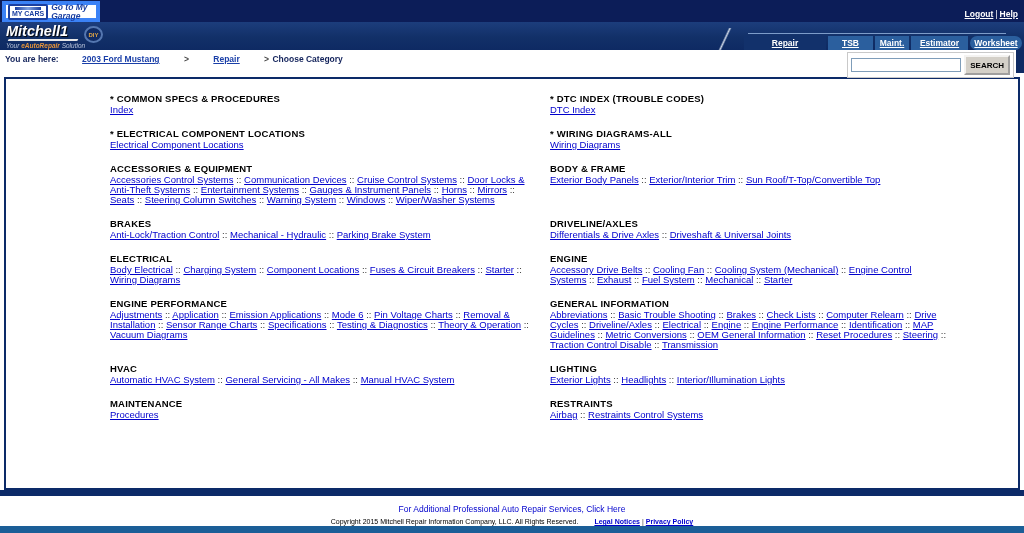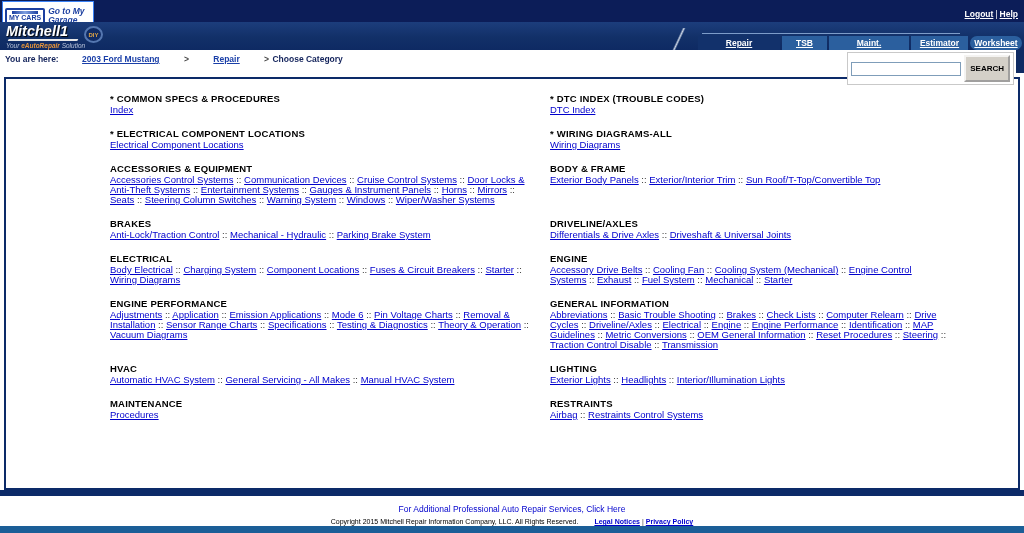--- a/index.html
+++ b/index.html
@@ -2,22 +2,22 @@
 <html><head>
 <meta charset="utf-8">
 <style>
   * { margin:0; padding:0; box-sizing:border-box; }
   html,body { width:1024px; height:533px; overflow:hidden; background:#fff;
               font-family:"Liberation Sans", sans-serif; }
   a { cursor:pointer; }
 
   
   .topbar { height:22px; background:#0c1d58; position:relative; }
-  .garage-btn { position:absolute; left:2px; top:1px; height:30px; background:#fff;
-                border:1px solid #3b82f6; display:flex; align-items:center; padding:1px 3px 1px 2px; }
+  .garage-btn { position:absolute; left:2px; top:1px; height:21px; background:#fff;
+                border:4px solid #3b82f6; display:flex; align-items:center; padding:1px 3px 1px 2px; }
   .plate { border:2px solid #1b3fa0; border-radius:2px; background:#fff; padding:0 2px;
            display:flex; flex-direction:column; align-items:center; margin-right:3px; }
   .plate-top { width:26px; height:3px; background:linear-gradient(90deg,#1b3fa0,#7fa0e0,#1b3fa0); margin:1px 0 0; }
   .plate-txt { font-size:7px; font-weight:bold; color:#1b3fa0; line-height:8px; letter-spacing:0; }
   .garage-label { color:#1b3fa0; font-weight:bold; font-style:italic; font-size:8.5px;
                   line-height:9px; width:42px; }
   .topbar-right { position:absolute; right:6px; top:3px; text-align:right; }
   .topbar-right a { color:#fff; font-weight:bold; font-size:8.5px; text-decoration:underline; }
   .topbar-right .bar-sep { color:#fff; font-size:8.5px; margin:0 2px; }
   .version { color:#cfd6e8; font-size:7px; margin-top:1px; }
@@ -34,33 +34,33 @@
                background:#0f2a63; border:2px solid #5577b0; color:#e0a545; font-size:6px;
                font-weight:bold; display:flex; align-items:center; justify-content:center; }
   .tabstrip { position:absolute; right:2px; bottom:0; display:flex; align-items:flex-end; }
   .diag { width:34px; height:22px; margin-right:2px;
           background:linear-gradient(115deg, transparent 46%, #c8d2e2 50%, transparent 54%); }
   .tabs { display:flex; gap:2px; position:relative; padding-top:3px; }
   .tabs::before { content:""; position:absolute; top:0; left:4px; width:258px; height:1px; background:#7d9cc9; }
   .tab { height:14px; background:#2b5f9e; display:flex; align-items:center; justify-content:center; }
   .tab.active { background:#12316b; }
   .tab span { color:#fff; font-size:8.5px; font-weight:bold; text-decoration:underline; }
-  .tab:nth-child(1){ width:82px; } .tab:nth-child(2){ width:45px; } .tab:nth-child(3){ width:80px; }
+  .tab:nth-child(1){ width:82px; } .tab:nth-child(2){ width:45px; } .tab:nth-child(3){ width:34px; }
   .tab:nth-child(4){ width:57px; } .tab:nth-child(5){ width:52px;border-radius:7px; }
 
   
   .crumbrow { height:23px; background:#fff; position:relative; }
   .crumb { position:absolute; left:5px; top:4px; font-size:8.5px; font-weight:bold; color:#13235b; }
   .crumb a { color:#1a3fa8; text-decoration:underline; margin:0 21px; }
   .crumb .gt { color:#444; margin:0 1px; }
   .edge-sliver { position:absolute; right:0; top:0; width:8px; height:100%; background:#0e2a63; }
   .search-panel { position:absolute; right:10px; top:2px; display:flex; align-items:center;
                   background:#fff; border:1px solid #c9c9c9; padding:2px 3px; }
   .search-input { width:110px; height:14px; border:1px solid #7f9db9; font-size:9px; padding:0 2px; }
-  .search-btn { margin-left:3px; height:27px; font-size:8px; font-weight:bold; color:#000;
+  .search-btn { margin-left:3px; height:20px; font-size:8px; font-weight:bold; color:#000;
                 background:#d4d0c8; border:2px outset #f4f3f1; padding:0 4px; }
 
   
   .content { margin:4px 4px 0; height:413px; background:#fff; border:2px solid #0c2a68; overflow:hidden; }
   .header-graphic { display:flex; align-items:flex-start; margin:8px 0 0 168px; height:56px; }
   .tools-icon { margin-right:12px; }
   .title-block { padding-top:2px; }
   .title-line { font-size:20px; font-weight:bold; font-style:italic; color:#44639f;
                 text-shadow:1.5px 1.5px 0 #a7aebc; line-height:22px; letter-spacing:.5px; }
 

